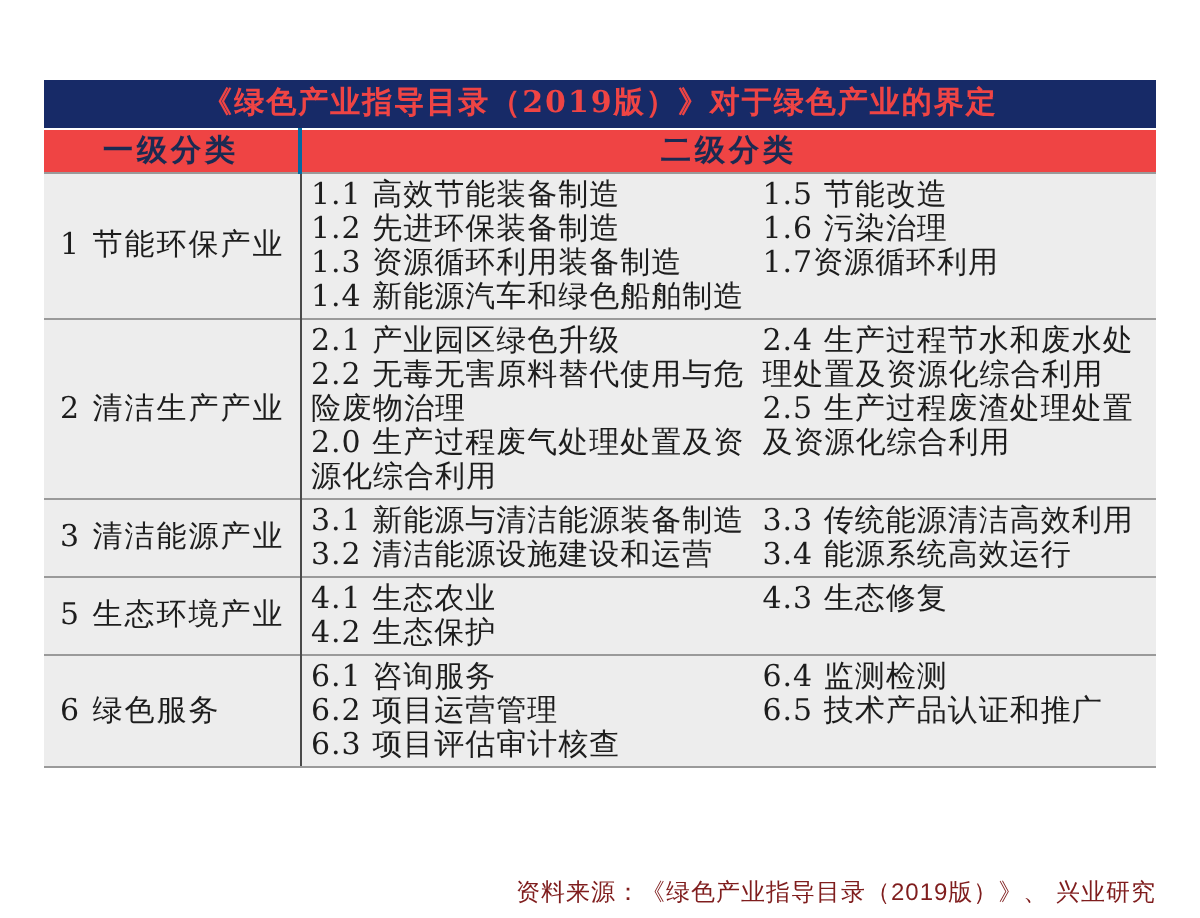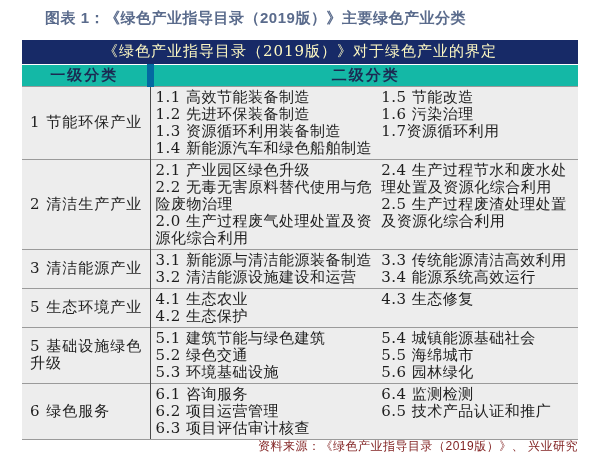--- a/index.html
+++ b/index.html
@@ -24,39 +24,39 @@
     left: 22px;
     top: 40px;
     width: 556px;
     border-collapse: collapse;
     table-layout: fixed;
     font-family: "DejaVu Serif", serif;
   }
 
   .green-table th.main-header {
     background: #172a67;
-    color: #fef9c3;
+    color: #ef4444;
     font-size: 15px;
-    font-weight: normal;
+    font-weight: bold;
     height: 24px;
     letter-spacing: 1px;
   }
 
   .green-table th.sub-header {
-    background: #14b8a6;
+    background: #ef4444;
     color: #1b2a52;
     font-size: 15px;
     font-weight: bold;
     height: 22px;
     text-align: center;
     border-top: 1px solid #ffffff;
     letter-spacing: 2px;
   }
 
-  .green-table th.sub-header.col2 { border-left: 7px solid #0369a1; font-family: Liberation Mono, monospace; }
+  .green-table th.sub-header.col2 { border-left: 2px solid #0369a1; font-family: Liberation Mono, monospace; }
 
   .green-table td {
     background: #ededed;
     border-top: 1px solid #9a9a9a;
     color: #1d1d1d;
     font-size: 15px;
     line-height: 17px;
     vertical-align: middle;
     padding: 2px 0;
   }
@@ -81,21 +81,20 @@
     font-size: 12px;
     color: #7f1d1d;
     letter-spacing: 0.5px;
   }
 </style>
 </head>
 <body>
 
 <div class="page">
 
-  <div class="fig-title">图表 1：《绿色产业指导目录（2019版）》主要绿色产业分类</div>
 
   <table class="green-table">
     <colgroup>
       <col class="col-cat">
       <col>
     </colgroup>
     <thead>
       <tr>
         <th class="main-header" colspan="2">《绿色产业指导目录（2019版）》对于绿色产业的界定</th>
       </tr>
@@ -165,37 +164,20 @@
                 <div class="item">4.1 生态农业</div>
                 <div class="item">4.2 生态保护</div>
               </div>
           <div class="subcol-right">
                 <div class="item">4.3 生态修复</div>
               </div>
         </div>
       </td>
     </tr>
 
-    <tr>
-      <td class="cat-cell">5 基础设施绿色升级</td>
-      <td class="items-cell">
-        <div class="subcols">
-          <div class="subcol-left">
-                <div class="item">5.1 建筑节能与绿色建筑</div>
-                <div class="item">5.2 绿色交通</div>
-                <div class="item">5.3 环境基础设施</div>
-              </div>
-          <div class="subcol-right">
-                <div class="item">5.4 城镇能源基础社会</div>
-                <div class="item">5.5 海绵城市</div>
-                <div class="item">5.6 园林绿化</div>
-              </div>
-        </div>
-      </td>
-    </tr>
 
     <tr>
       <td class="cat-cell">6 绿色服务</td>
       <td class="items-cell">
         <div class="subcols">
           <div class="subcol-left">
                 <div class="item">6.1 咨询服务</div>
                 <div class="item">6.2 项目运营管理</div>
                 <div class="item">6.3 项目评估审计核查</div>
               </div>

